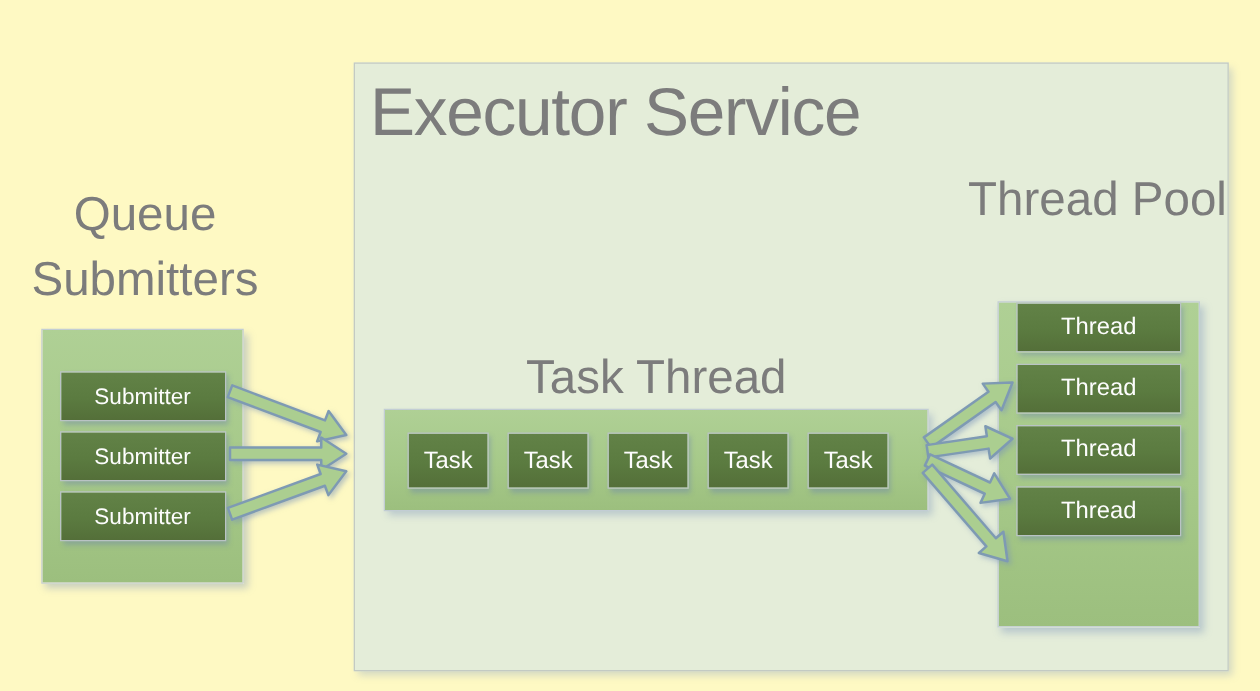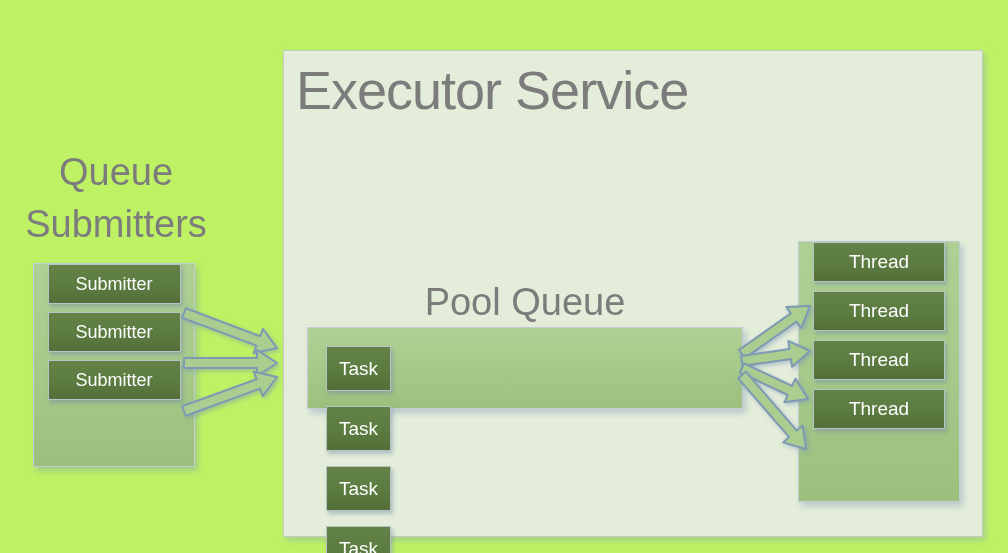--- a/index.html
+++ b/index.html
@@ -1,20 +1,20 @@
 <!DOCTYPE html>
 <html><head>
 <meta charset="utf-8">
 <style>
   html, body { margin: 0; padding: 0; background: #ffffff; }
   .canvas {
     position: relative;
     width: 1008px;
     height: 553px;
-    background: #bef264;
+    background: #fef9c3;
     font-family: "Liberation Sans", sans-serif;
     overflow: hidden;
   }
   .executor {
     position: absolute;
     left: 283px; top: 50px;
     width: 700px; height: 487px;
     background: #e4edd9;
     border: 1px solid #c3cac3;
     box-shadow: 3px 4px 6px rgba(130,155,195,0.35);
@@ -43,25 +43,25 @@
     position: absolute;
     background: linear-gradient(180deg, #afd095 0%, #a6c989 55%, #9cbf7e 100%);
     border: 1px solid #c2cdd4;
     box-shadow: 3px 4px 6px rgba(120,145,185,0.40);
     box-sizing: border-box;
     display: flex;
     flex-direction: column;
     align-items: center;
     z-index: 2;
   }
-  .submitters-container { left: 33px;  top: 263px; width: 162px; height: 204px; gap: 8px; }
+  .submitters-container { left: 33px;  top: 263px; width: 162px; height: 204px; padding-top: 33px; gap: 8px; }
   .pool-container       { left: 798px; top: 241px; width: 162px; height: 261px; gap: 9px; }
   .queue-container {
     left: 307px; top: 327px; width: 436px; height: 82px;
-    flex-direction: column;
+    flex-direction: row;
     justify-content: flex-start;
     align-items: flex-start;
     padding: 18px 0 0 18px;
     gap: 15px;
   }
   .dark-box {
     background: linear-gradient(180deg, #628247 0%, #5b7b40 55%, #546f39 100%);
     border: 1px solid #b9c3c4;
     box-shadow: 2px 3px 4px rgba(110,135,170,0.45);
     color: #fdfdfd;
@@ -87,22 +87,23 @@
 <body>
 
 <div class="canvas">
 
   <div class="executor">
     <div class="executor-title">Executor Service</div>
   </div>
 
   <div class="big-label submitters-label">Queue Submitters</div>
 
+  <div class="big-label pool-label">Thread Pool</div>
 
-  <div class="big-label queue-label">Pool Queue</div>
+  <div class="big-label queue-label">Task Thread</div>
 
   <div class="green-container submitters-container">
     <div class="dark-box submitter-box">Submitter</div>
     <div class="dark-box submitter-box">Submitter</div>
     <div class="dark-box submitter-box">Submitter</div>
   </div>
 
   <div class="green-container queue-container">
     <div class="dark-box task-box">Task</div>
     <div class="dark-box task-box">Task</div>

